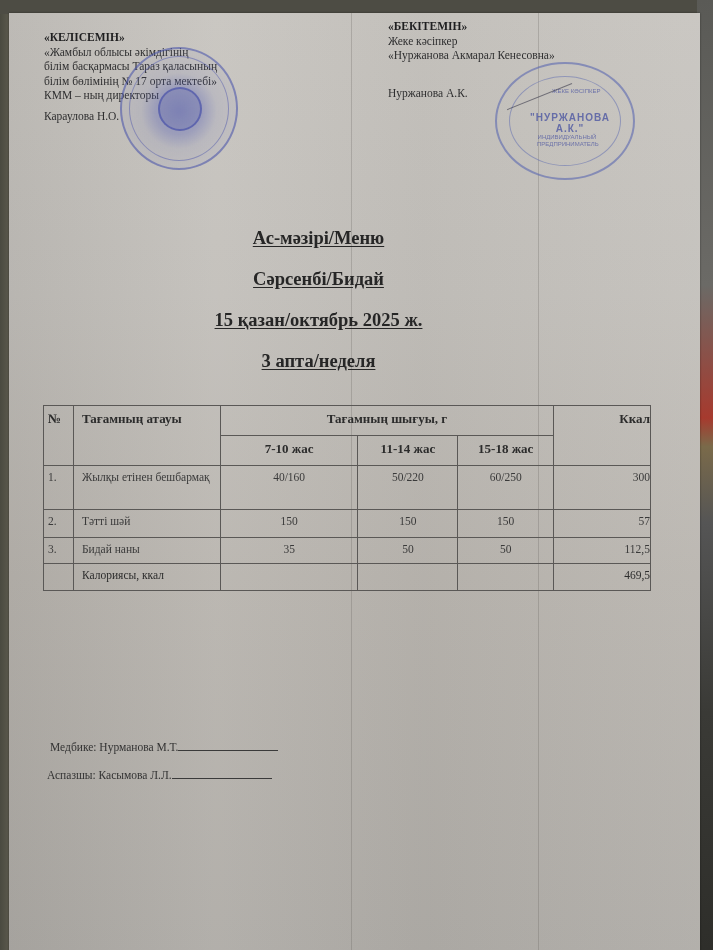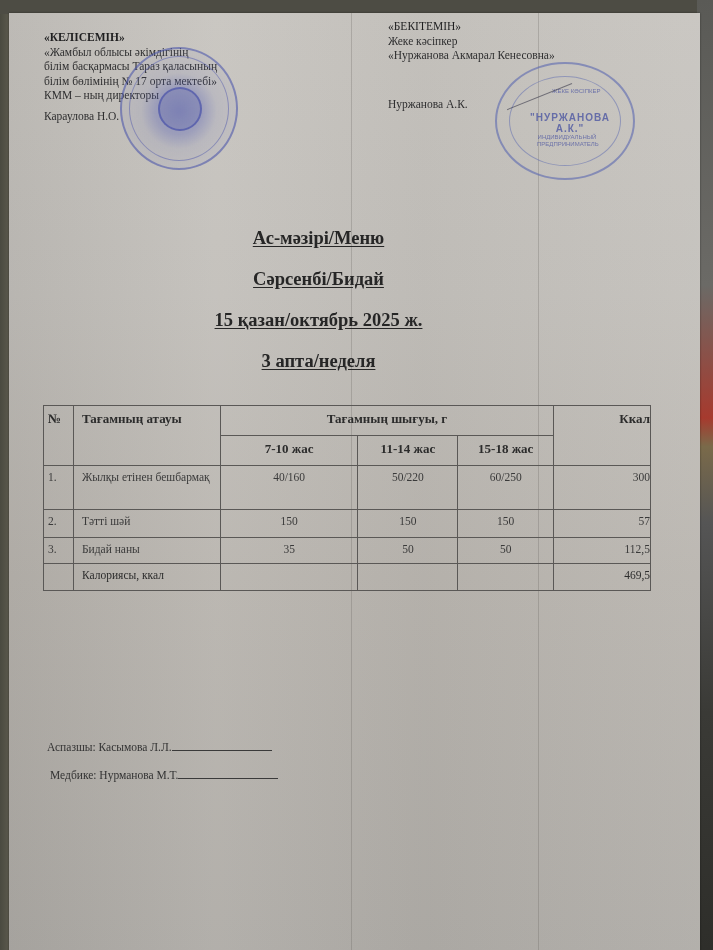--- a/index.html
+++ b/index.html
@@ -42,22 +42,22 @@
       position: absolute; left: 44px; top: 30px;
       font-size: 11.5px; line-height: 14.5px; color: #2f2f30;
     }
     .approve-left .hd { font-weight: bold; color: #1f1f20; }
     .approve-left .sign { margin-top: 6px; }
 
     .approve-right {
       position: absolute; left: 388px; top: 19px;
       font-size: 11.5px; line-height: 14.5px; color: #2f2f30;
     }
-    .approve-right .hd { font-weight: normal; color: #1f1f20; }
-    .approve-right .sign { margin-top: 34px; }
+    .approve-right .hd { font-weight: bold; color: #1f1f20; }
+    .approve-right .sign { margin-top: 23px; }
 
     
     .stamp {
       position: absolute; border-radius: 50%;
       border: 2px solid rgba(70,80,170,0.55);
       pointer-events: none;
     }
     .stamp-left {
       left: 120px; top: 47px; width: 118px; height: 123px;
       background: radial-gradient(circle at 50% 52%, rgba(70,80,175,0.45) 0%, rgba(80,90,180,0.35) 28%, rgba(90,100,185,0.12) 45%, rgba(90,100,190,0.05) 70%);
@@ -237,19 +237,19 @@
     <td class="c-name bold">Калориясы, ккал</td>
     <td class="c-710"></td>
     <td class="c-1114"></td>
     <td class="c-1518"></td>
     <td class="c-kcal bold">469,5</td>
   </tr>
 </tbody>
   </table>
 
 <div class="footer">
+  <div class="line">
+    <span>Медбике: Нурманова М.Т.</span><span class="blank"></span>
+  </div>
   <div class="line second">
     <span>Аспазшы: Касымова Л.Л.</span><span class="blank"></span>
   </div>
-  <div class="line">
-    <span>Медбике: Нурманова М.Т.</span><span class="blank"></span>
-  </div>
 </div>
 
 </body></html>

